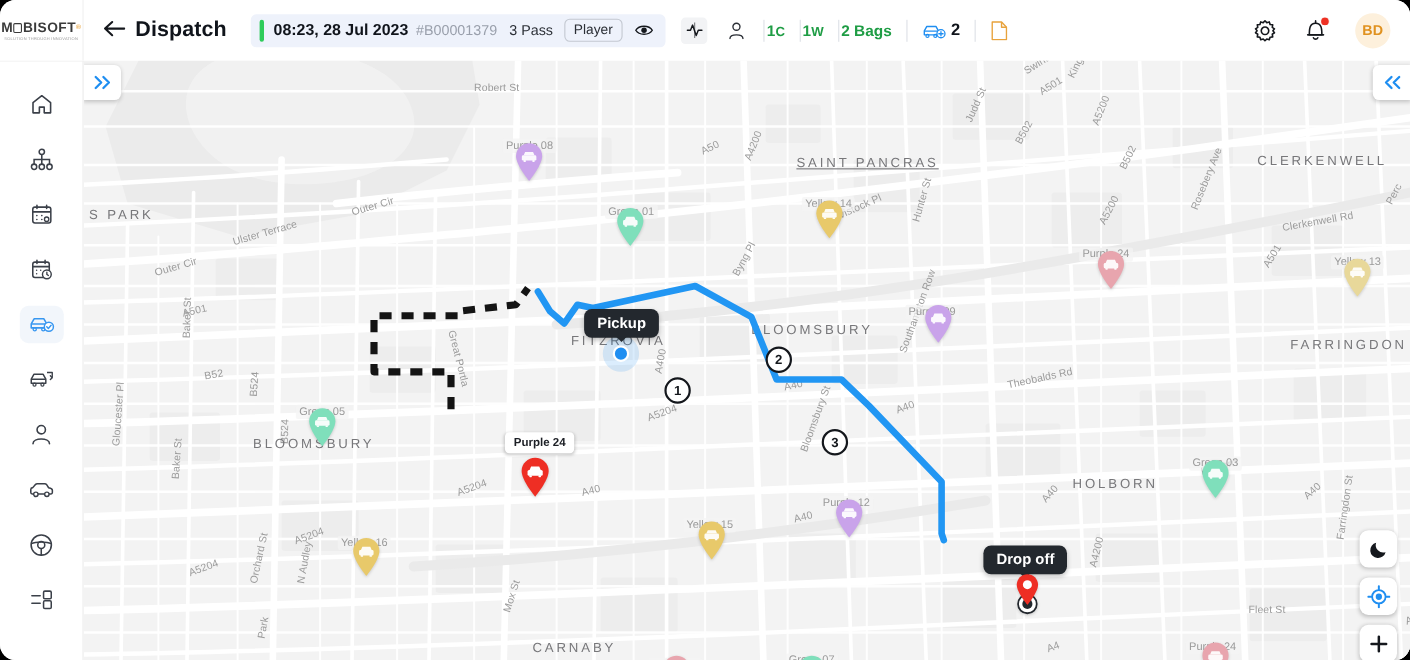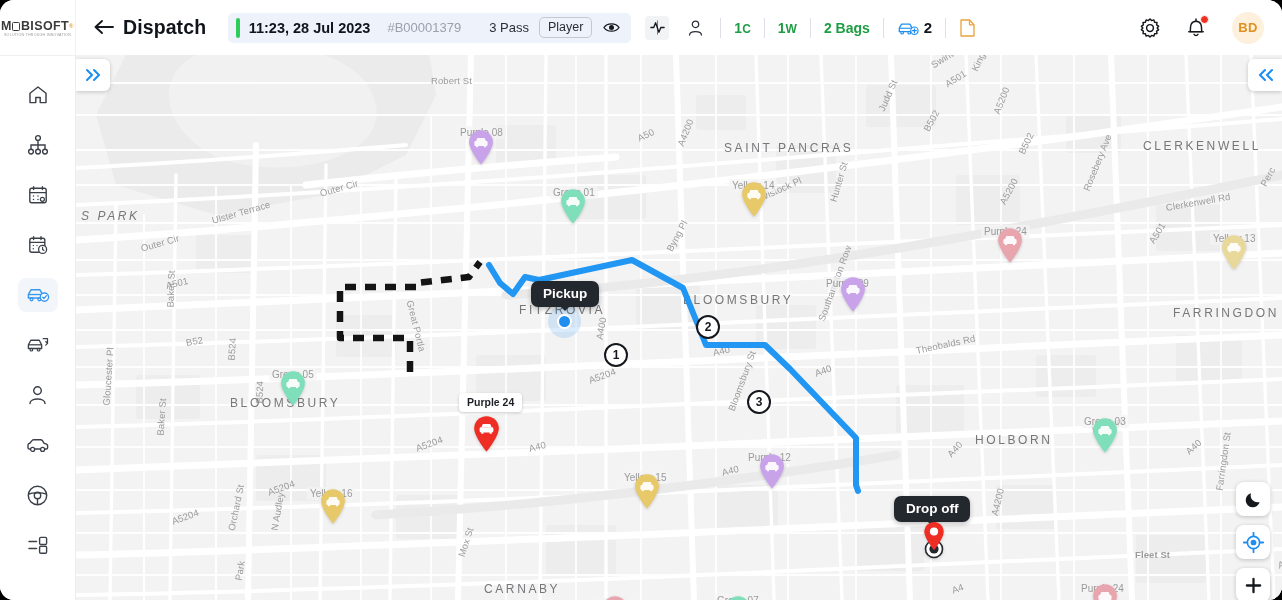--- a/index.html
+++ b/index.html
@@ -59,40 +59,40 @@
   .trip-chip {
     margin-left: 22px; height: 30px;
     background: #eef2fb; border-radius: 5px;
     display: flex; align-items: center; padding: 0 11px 0 0;
   }
   .green-bar {
     width: 3.5px; height: 20px; background: #2ecc5a;
     border-radius: 2px; margin: 0 9px 0 8px;
   }
   .trip-time { font-size: 14.5px; font-weight: bold; color: #10141b; }
-  .trip-id { font-size: 13px; color: #9aa0ac; margin-left: 17px; }
-  .trip-pass { font-size: 13px; color: #2b2f36; margin-left: 28px; }
+  .trip-id { font-size: 13px; color: #9aa0ac; margin-left: 7px; }
+  .trip-pass { font-size: 13px; color: #2b2f36; margin-left: 11px; }
   .player-badge {
     margin-left: 10px; font-size: 12.5px; color: #2b2f36;
     border: 1px solid #c3c8d1; border-radius: 5px;
     padding: 2px 8px 3px; background: transparent;
   }
   .eye-btn {
     margin-left: 11px; display: flex; align-items: center; cursor: pointer;
   }
 
   .hdr-icon-btn {
     margin-left: 14px; width: 24px; height: 24px;
     display: flex; align-items: center; justify-content: center;
     border-radius: 4px; cursor: pointer;
   }
   .hdr-icon-btn.boxed { background: #f2f3f5; }
   .vdiv { width: 1px; height: 20px; background: #dde0e6; margin-left: 13px; }
   .cnt {
-    margin-left: 13px; font-size: 14px; font-weight: bold; color: #1f9d45;
+    margin-left: 2px; font-size: 14px; font-weight: bold; color: #1f9d45;
     white-space: nowrap;
   }
   .cnt .u { font-size: 12px; font-weight: bold; }
   .veh2 { margin-left: 13px; display: flex; align-items: center; gap: 5px; }
   .veh2 .n { font-size: 15px; font-weight: bold; color: #10141b; }
   .doc-icon { margin-left: 14px; cursor: pointer; display:flex; }
 
   .hdr-right {
     margin-left: auto; display: flex; align-items: center;
     padding-right: 18px; gap: 26px;
@@ -240,21 +240,21 @@
 
     <div class="back-arrow">
       <svg width="21" height="16" viewBox="0 0 21 16">
         <path d="M9 2 L2.5 8 L9 14 M2.5 8 H20" fill="none" stroke="#15181d" stroke-width="1.9" stroke-linecap="round" stroke-linejoin="round"></path>
       </svg>
     </div>
     <div class="page-title">Dispatch</div>
 
     <div class="trip-chip">
       <div class="green-bar"></div>
-      <span class="trip-time">11:23, 28 Jul 2023</span>
+      <span class="trip-time">08:23, 28 Jul 2023</span>
       <span class="trip-id">#B00001379</span>
       <span class="trip-pass">3 Pass</span>
       <span class="player-badge">Player</span>
       <span class="eye-btn">
         <svg width="17" height="13" viewBox="0 0 17 13">
           <path d="M1 6.5 C4 1.6 13 1.6 16 6.5 C13 11.4 4 11.4 1 6.5 Z" fill="none" stroke="#15181d" stroke-width="1.3"></path>
           <circle cx="8.5" cy="6.5" r="2.5" fill="#15181d"></circle>
         </svg>
       </span>
     </div>
@@ -580,29 +580,29 @@
         <div class="road-label" style="left: 637px; top: 292px; transform: rotate(-12deg); transform-origin: left center;">A40</div>
         <div class="road-label" style="left: 672px; top: 339px; transform: rotate(-16deg); transform-origin: left center;">A40</div>
         <div class="road-label" style="left: 739px; top: 313px; transform: rotate(-20deg); transform-origin: left center;">A40</div>
         <div class="road-label" style="left: 873px; top: 395px; transform: rotate(-48deg); transform-origin: left center;">A40</div>
         <div class="road-label" style="left: 1111px; top: 392px; transform: rotate(-42deg); transform-origin: left center;">A40</div>
         <div class="road-label" style="left: 655px; top: 350px; transform: rotate(-70deg); transform-origin: left center;">Bloomsbury St</div>
         <div class="road-label" style="left: 745px; top: 260px; transform: rotate(-70deg); transform-origin: left center;">Southampton Row</div>
         <div class="road-label" style="left: 840px; top: 290px; transform: rotate(-12deg); transform-origin: left center;">Theobalds Rd</div>
         <div class="road-label" style="left: 1016px; top: 369px; transform: rotate(-16deg); transform-origin: left center;">Holborn</div>
         <div class="road-label" style="left: 1143px; top: 430px; transform: rotate(-82deg); transform-origin: left center;">Farringdon St</div>
-        <div class="road-label" style="left: 1059px; top: 494px; transform: rotate(0deg); transform-origin: left center; font-weight: bold;">Fleet St</div>
+        <div class="road-label" style="left: 1059px; top: 494px; transform: rotate(0deg); transform-origin: left center;">Fleet St</div>
         <div class="road-label" style="left: 876px; top: 530px; transform: rotate(-20deg); transform-origin: left center;">A4</div>
         <div class="road-label" style="left: 918px; top: 455px; transform: rotate(-76deg); transform-origin: left center;">A4200</div>
         <div class="road-label" style="left: 1202px; top: 505px; transform: rotate(-20deg); transform-origin: left center;">A4</div>
       </div>
 
     <div id="areas">
-        <div class="area-label" style="left: 5px; top: 154px; font-style: italic;">S PARK</div>
-        <div class="area-label" style="left: 648px; top: 86px;">SAINT PANCRAS</div>
+        <div class="area-label" style="left: 5px; top: 133px;">S PARK</div>
+        <div class="area-label" style="left: 648px; top: 86px; text-decoration: underline;">SAINT PANCRAS</div>
         <div class="area-label" style="left: 1067px; top: 84px;">CLERKENWELL</div>
         <div class="area-label" style="left: 607px; top: 238px;">BLOOMSBURY</div>
         <div class="area-label" style="left: 443px; top: 248px;">FITZROVIA</div>
         <div class="area-label" style="left: 1097px; top: 251px;">FARRINGDON</div>
         <div class="area-label" style="left: 154px; top: 341px;">BLOOMSBURY</div>
         <div class="area-label" style="left: 899px; top: 378px;">HOLBORN</div>
         <div class="area-label" style="left: 408px; top: 527px;">CARNABY</div>
       </div>
 
     <div id="pins">

